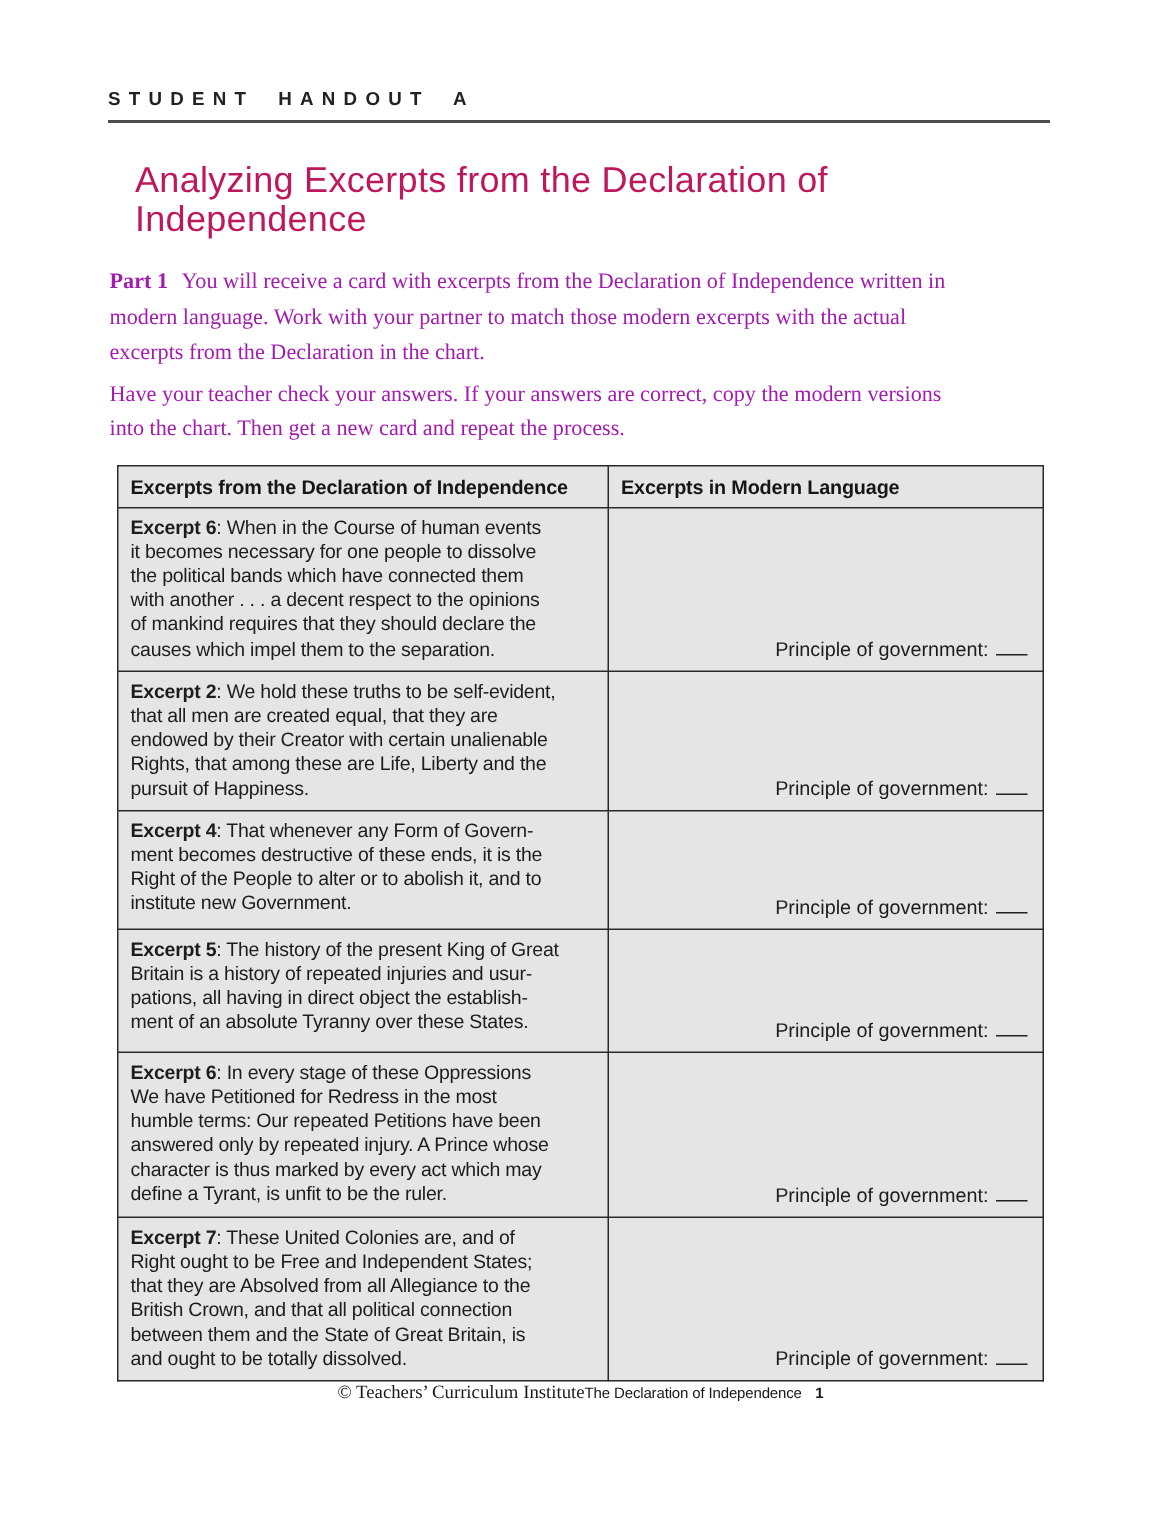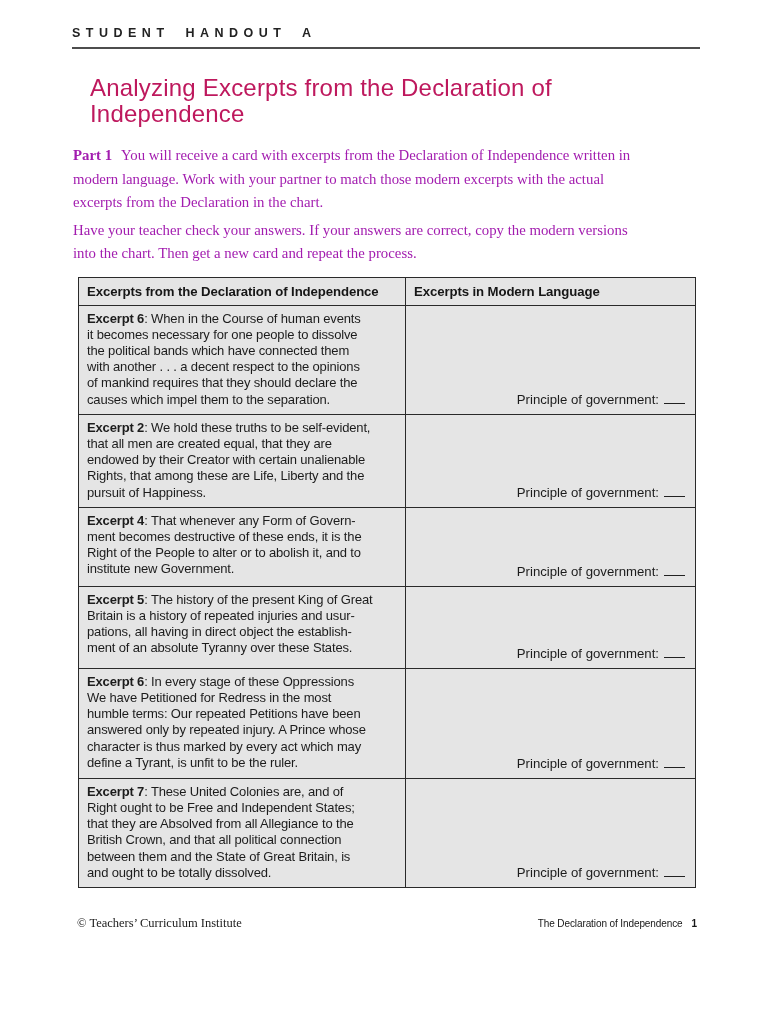--- a/index.html
+++ b/index.html
@@ -3,21 +3,21 @@
 <meta charset="utf-8">
 <style>
   * { margin: 0; padding: 0; box-sizing: border-box; }
   html, body { background: #ffffff; }
   body {
     width: 770px; height: 1024px;
     font-family: "Liberation Sans", sans-serif;
     color: #1b1b1b;
     overflow: hidden;
   }
-  .page { padding: 26px 0 0 72px; width: 770px; }
+  .page { padding: 59px 0 0 72px; width: 770px; }
   .content { width: 625px; }
 
   
   .kicker {
     font-family: "Liberation Sans", sans-serif;
     font-size: 12.5px; font-weight: 700;
     letter-spacing: 5.5px; word-spacing: 7px;
     color: #222; line-height: 14px;
   }
   .rule { height: 2px; background: #4d4d4d; margin-top: 7px; width: 628px; }
@@ -73,22 +73,22 @@
   }
   tr.h108 { height: 108px; }
   tr.h93  { height: 93px;  }
   tr.h74  { height: 74px;  }
   tr.h79  { height: 79px;  }
   tr.h82  { height: 82px;  }
   tr.h110 { height: 110px; }
 
   
   .footer {
-    width: 625px; margin-top: 28px;
-    display: flex; justify-content: space-between; align-items: baseline;
+    width: 625px; 
+    display: flex; justify-content: center; align-items: baseline;
   }
   .copyright {
     font-family: "Liberation Serif", serif;
     font-size: 12.5px; color: #1a1a1a; padding-left: 5px;
   }
   .doc-ref { font-size: 10px; color: #161616; letter-spacing: -0.1px; }
   .pagenum { font-weight: 700; margin-left: 9px; }
 </style>
 </head>
 <body>

